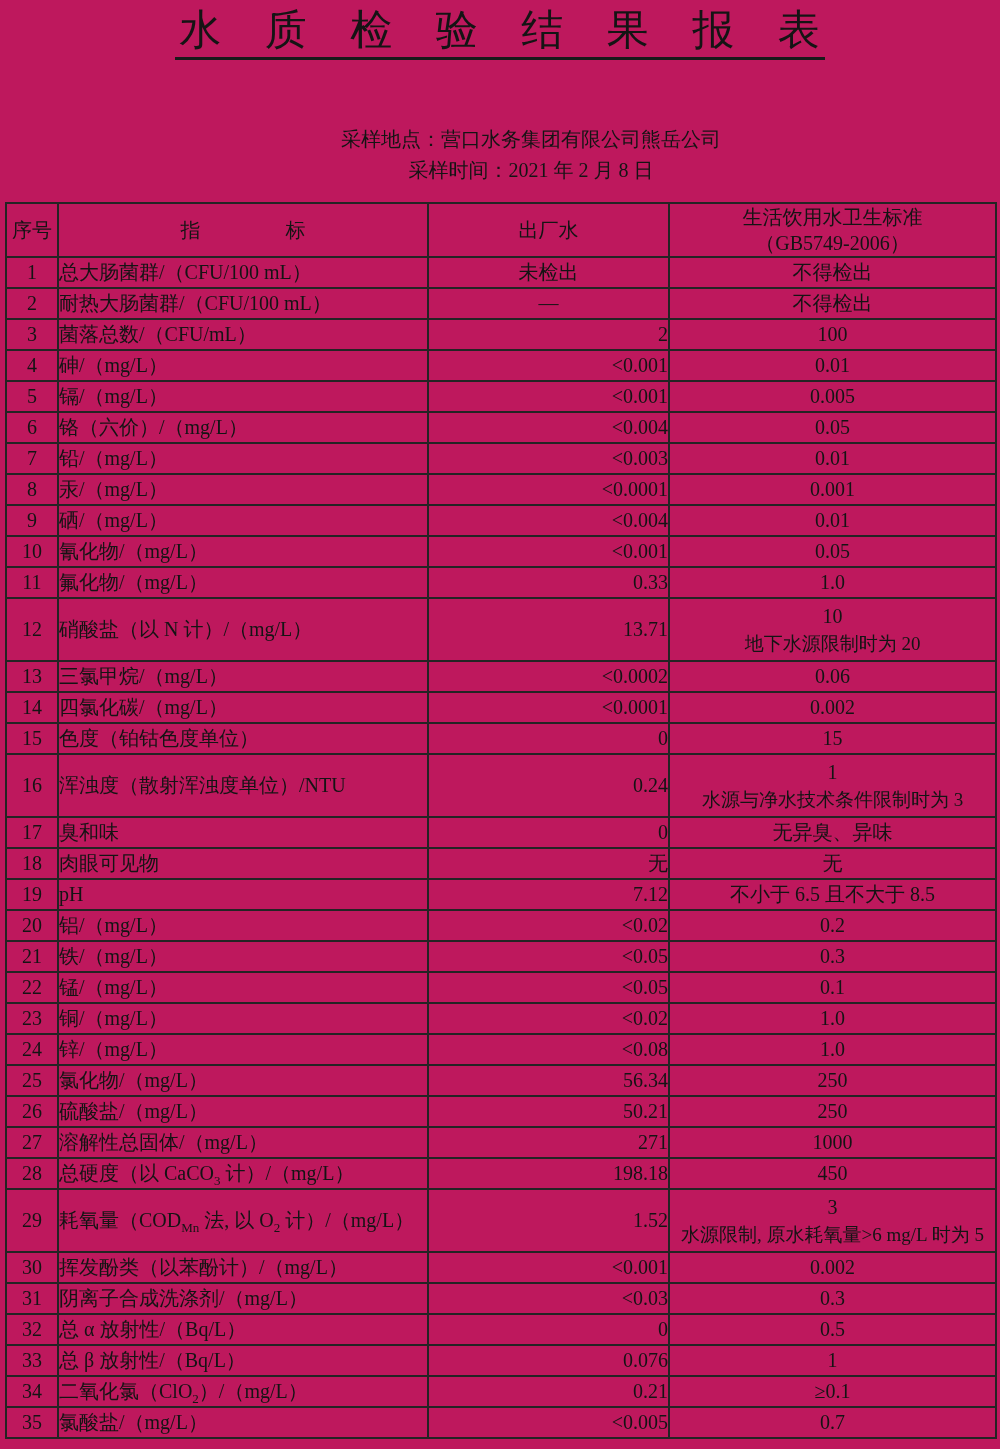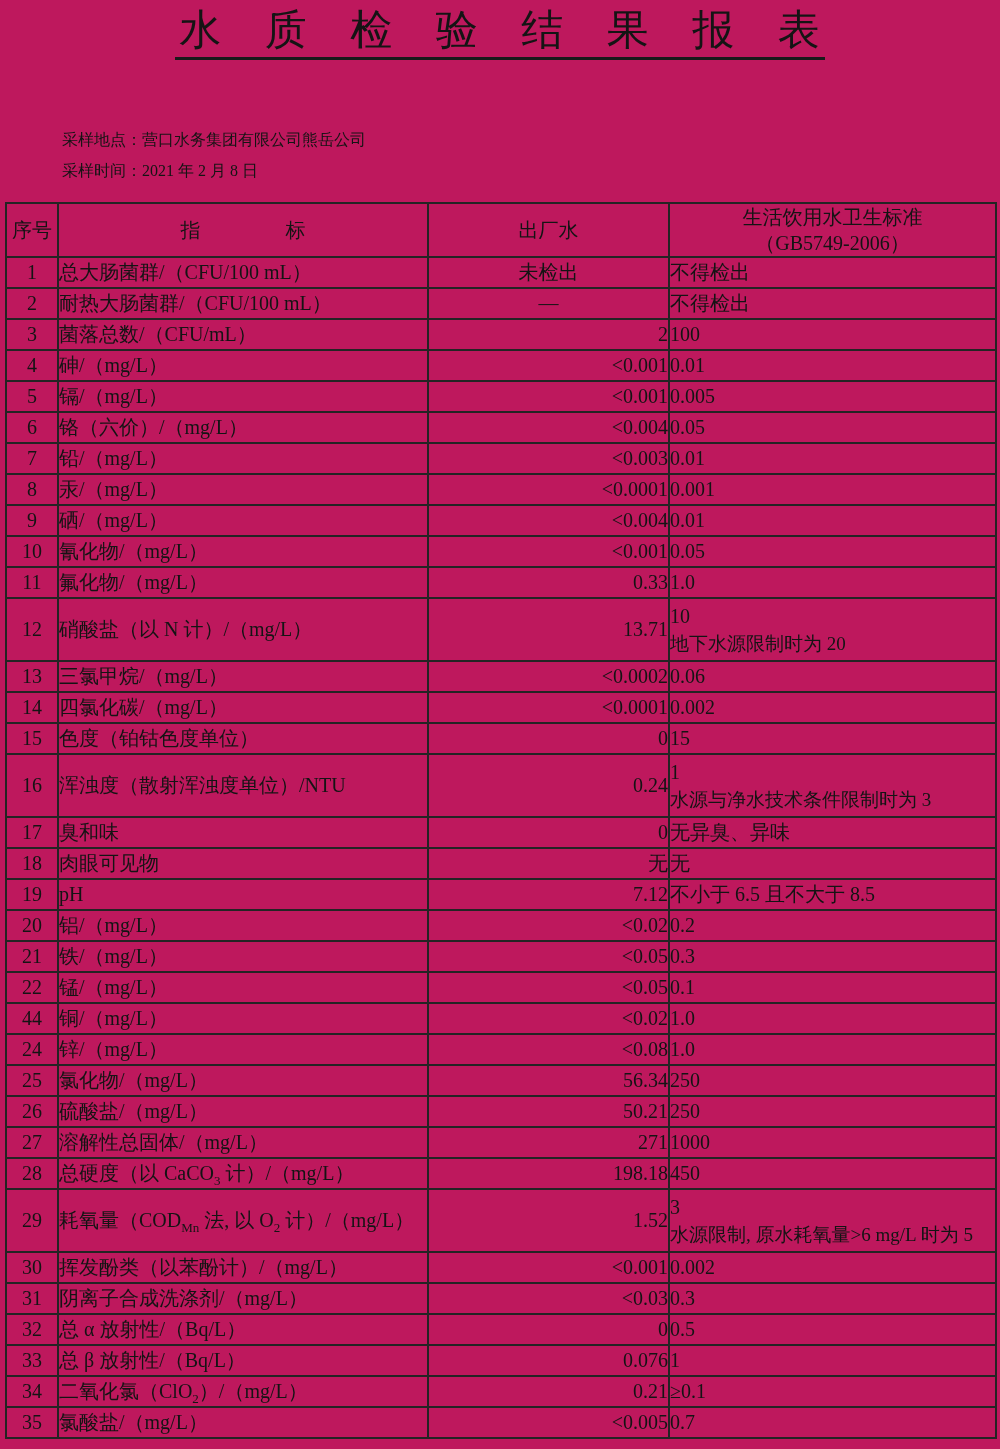--- a/index.html
+++ b/index.html
@@ -25,22 +25,23 @@
     font-size: 42px;
     line-height: 1.15;
     word-spacing: 31px;
     letter-spacing: 1px;
     border-bottom: 3px solid #1a1a1a;
     padding: 0 4px 3px 4px;
     white-space: nowrap;
   }
   .meta {
     margin: 64px 0 16px 62px;
-    font-size: 16px;
+    font-size: 20px;
     line-height: 31px;
+    text-align: center;
   }
   table.report {
     border-collapse: collapse;
     table-layout: fixed;
     width: 990px;
     margin: 7px 0 0 5px;
   }
   table.report th, table.report td {
     border: 2px solid #242424;
     font-weight: normal;
@@ -53,21 +54,21 @@
   tbody tr { height: 31px; }
   tbody tr.tall { height: 63px; }
   .th-no  { text-align: center; }
   .th-ind { text-align: center; word-spacing: 80px; }
   .th-val { }
   .th-std { line-height: 26px; }
   .td-no  { text-align: center; font-size: 19px; }
   .td-ind { text-align: left; padding-left: 8px; }
   .td-val { text-align: right; padding-right: 13px; }
   .td-val.center { text-align: center; padding-right: 0; }
-  .td-std { text-align: left; padding-right: 10px; margin-top: 28px; }
+  .td-std { text-align: center; padding-right: 10px; margin-top: 28px; }
   .td-std .std-main { line-height: 28px; }
   .td-std .std-note { line-height: 28px; font-size: 19px; }
   sub {
     font-size: 13px;
     line-height: 0;
   }
 </style>
 </head>
 <body>
 
@@ -233,21 +234,21 @@
           <td class="td-val">&lt;0.05</td>
           <td class="td-std">0.3</td>
         </tr>
         <tr>
           <td class="td-no">22</td>
           <td class="td-ind">锰/（mg/L）</td>
           <td class="td-val">&lt;0.05</td>
           <td class="td-std">0.1</td>
         </tr>
         <tr>
-          <td class="td-no">44</td>
+          <td class="td-no">23</td>
           <td class="td-ind">铜/（mg/L）</td>
           <td class="td-val">&lt;0.02</td>
           <td class="td-std">1.0</td>
         </tr>
         <tr>
           <td class="td-no">24</td>
           <td class="td-ind">锌/（mg/L）</td>
           <td class="td-val">&lt;0.08</td>
           <td class="td-std">1.0</td>
         </tr>

